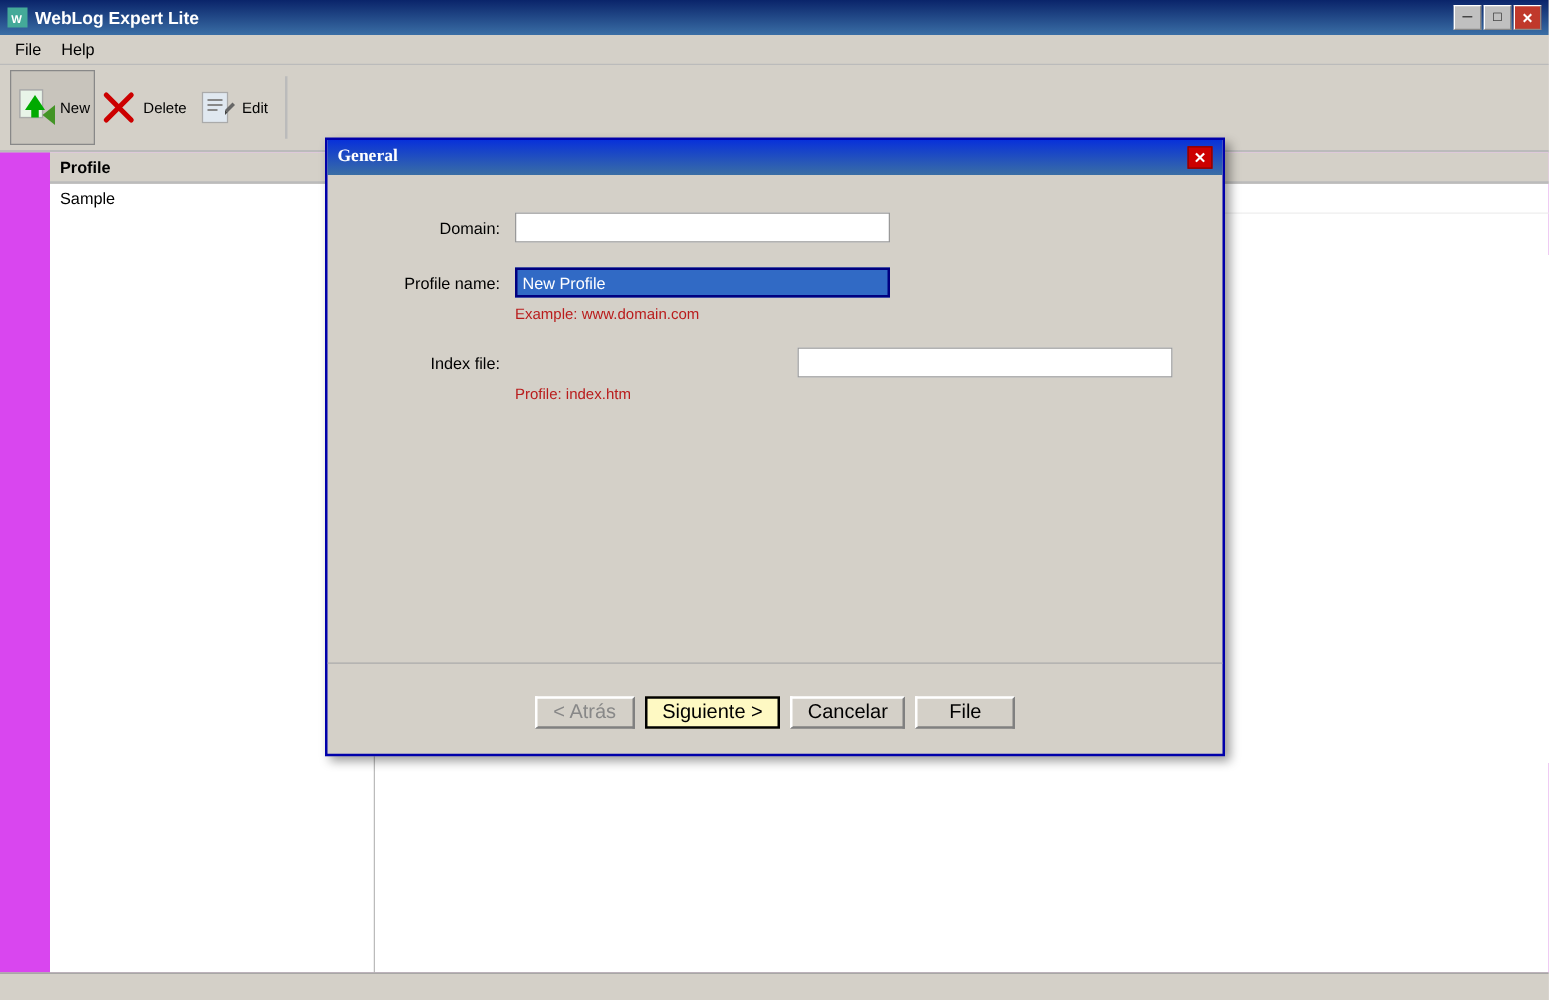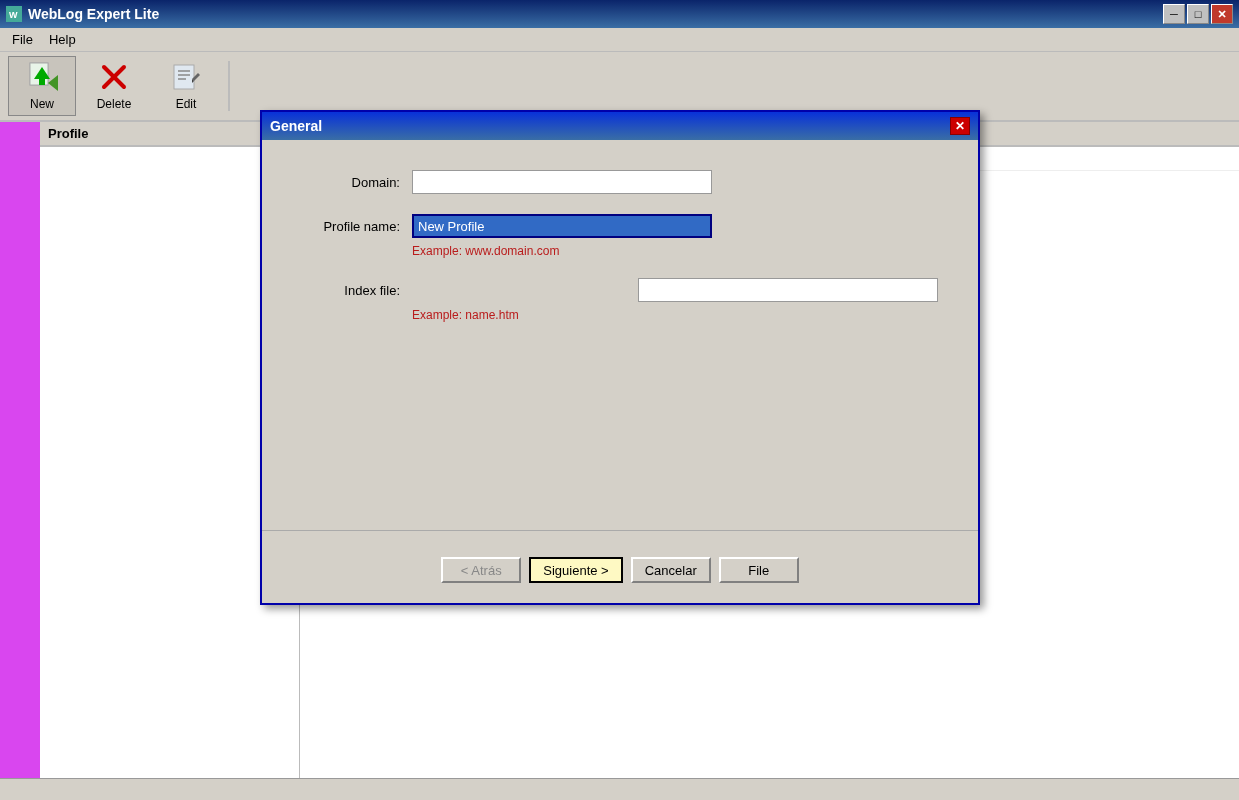--- a/index.html
+++ b/index.html
@@ -89,21 +89,21 @@
       border-bottom: 2px solid #bbb;
       display: flex;
       align-items: center;
       padding: 4px 8px;
       gap: 4px;
     }
     .toolbar-btn {
       width: 68px;
       height: 60px;
       display: flex;
-      flex-direction: column;
+      flex-direction: row;
       align-items: center;
       justify-content: center;
       gap: 4px;
       cursor: pointer;
       border: 1px solid transparent;
       background: transparent;
       padding: 4px;
     }
     .toolbar-btn.active {
       border: 1px solid #888;
@@ -227,20 +227,21 @@
       height: 28px;
       display: flex;
       align-items: center;
       justify-content: space-between;
       padding: 0 8px;
     }
     .dialog-title-text {
       font-size: 14px;
       font-weight: bold;
       color: white;
+      font-family: Liberation Serif, serif;
     }
     .dialog-close-btn {
       width: 20px;
       height: 18px;
       background: #cc0000;
       color: white;
       border: 1px solid #880000;
       display: flex;
       align-items: center;
       justify-content: center;
@@ -299,21 +300,21 @@
     .dialog-btn {
       min-width: 80px;
       height: 26px;
       background: #d4d0c8;
       border: 2px solid;
       border-top-color: #fff;
       border-left-color: #fff;
       border-right-color: #808080;
       border-bottom-color: #808080;
       cursor: pointer;
-      font-size: 13px;
+      font-size: 16px;
       padding: 0 12px;
     }
     .dialog-btn.default {
       border: 2px solid #000;
       background: #fef9c3;
     }
     .dialog-btn:disabled {
       color: #888;
     }
   </style>
@@ -377,20 +378,21 @@
     </div>
     <span class="toolbar-label">Edit</span>
   </div>
   <div class="toolbar-separator"></div>
 </div>
 
 <div class="main-area">
 
   <div class="profile-list">
     <div class="list-header">Profile</div>
+    <div class="list-item">Sample</div>
   </div>
 
   <div class="right-area">
     <div class="right-header">
       <div class="right-header-col">Time Range</div>
     </div>
     <div class="profile-row">
       <span>4/12/2001 - 21/12/2001</span>
     </div>
   </div>
@@ -417,21 +419,21 @@
     <div class="form-row">
       <span class="form-label">Profile name:</span>
       <input class="form-input selected" type="text" value="New Profile" style="">
     </div>
     <div class="form-hint">Example: www.domain.com</div>
 
     <div class="form-row" style="justify-content:space-between;">
       <span class="form-label">Index file:</span>
       <input class="form-input" type="text" value="" style="">
     </div>
-    <div class="form-hint">Example: name.htm</div>
+    <div class="form-hint">Profile: index.htm</div>
   </div>
 
   <div class="dialog-separator"></div>
 
   <div class="dialog-footer">
     <button class="dialog-btn" disabled="">&lt; Atrás</button>
     <button class="dialog-btn default">Siguiente &gt;</button>
     <button class="dialog-btn">Cancelar</button>
     <button class="dialog-btn">File</button>
   </div>

